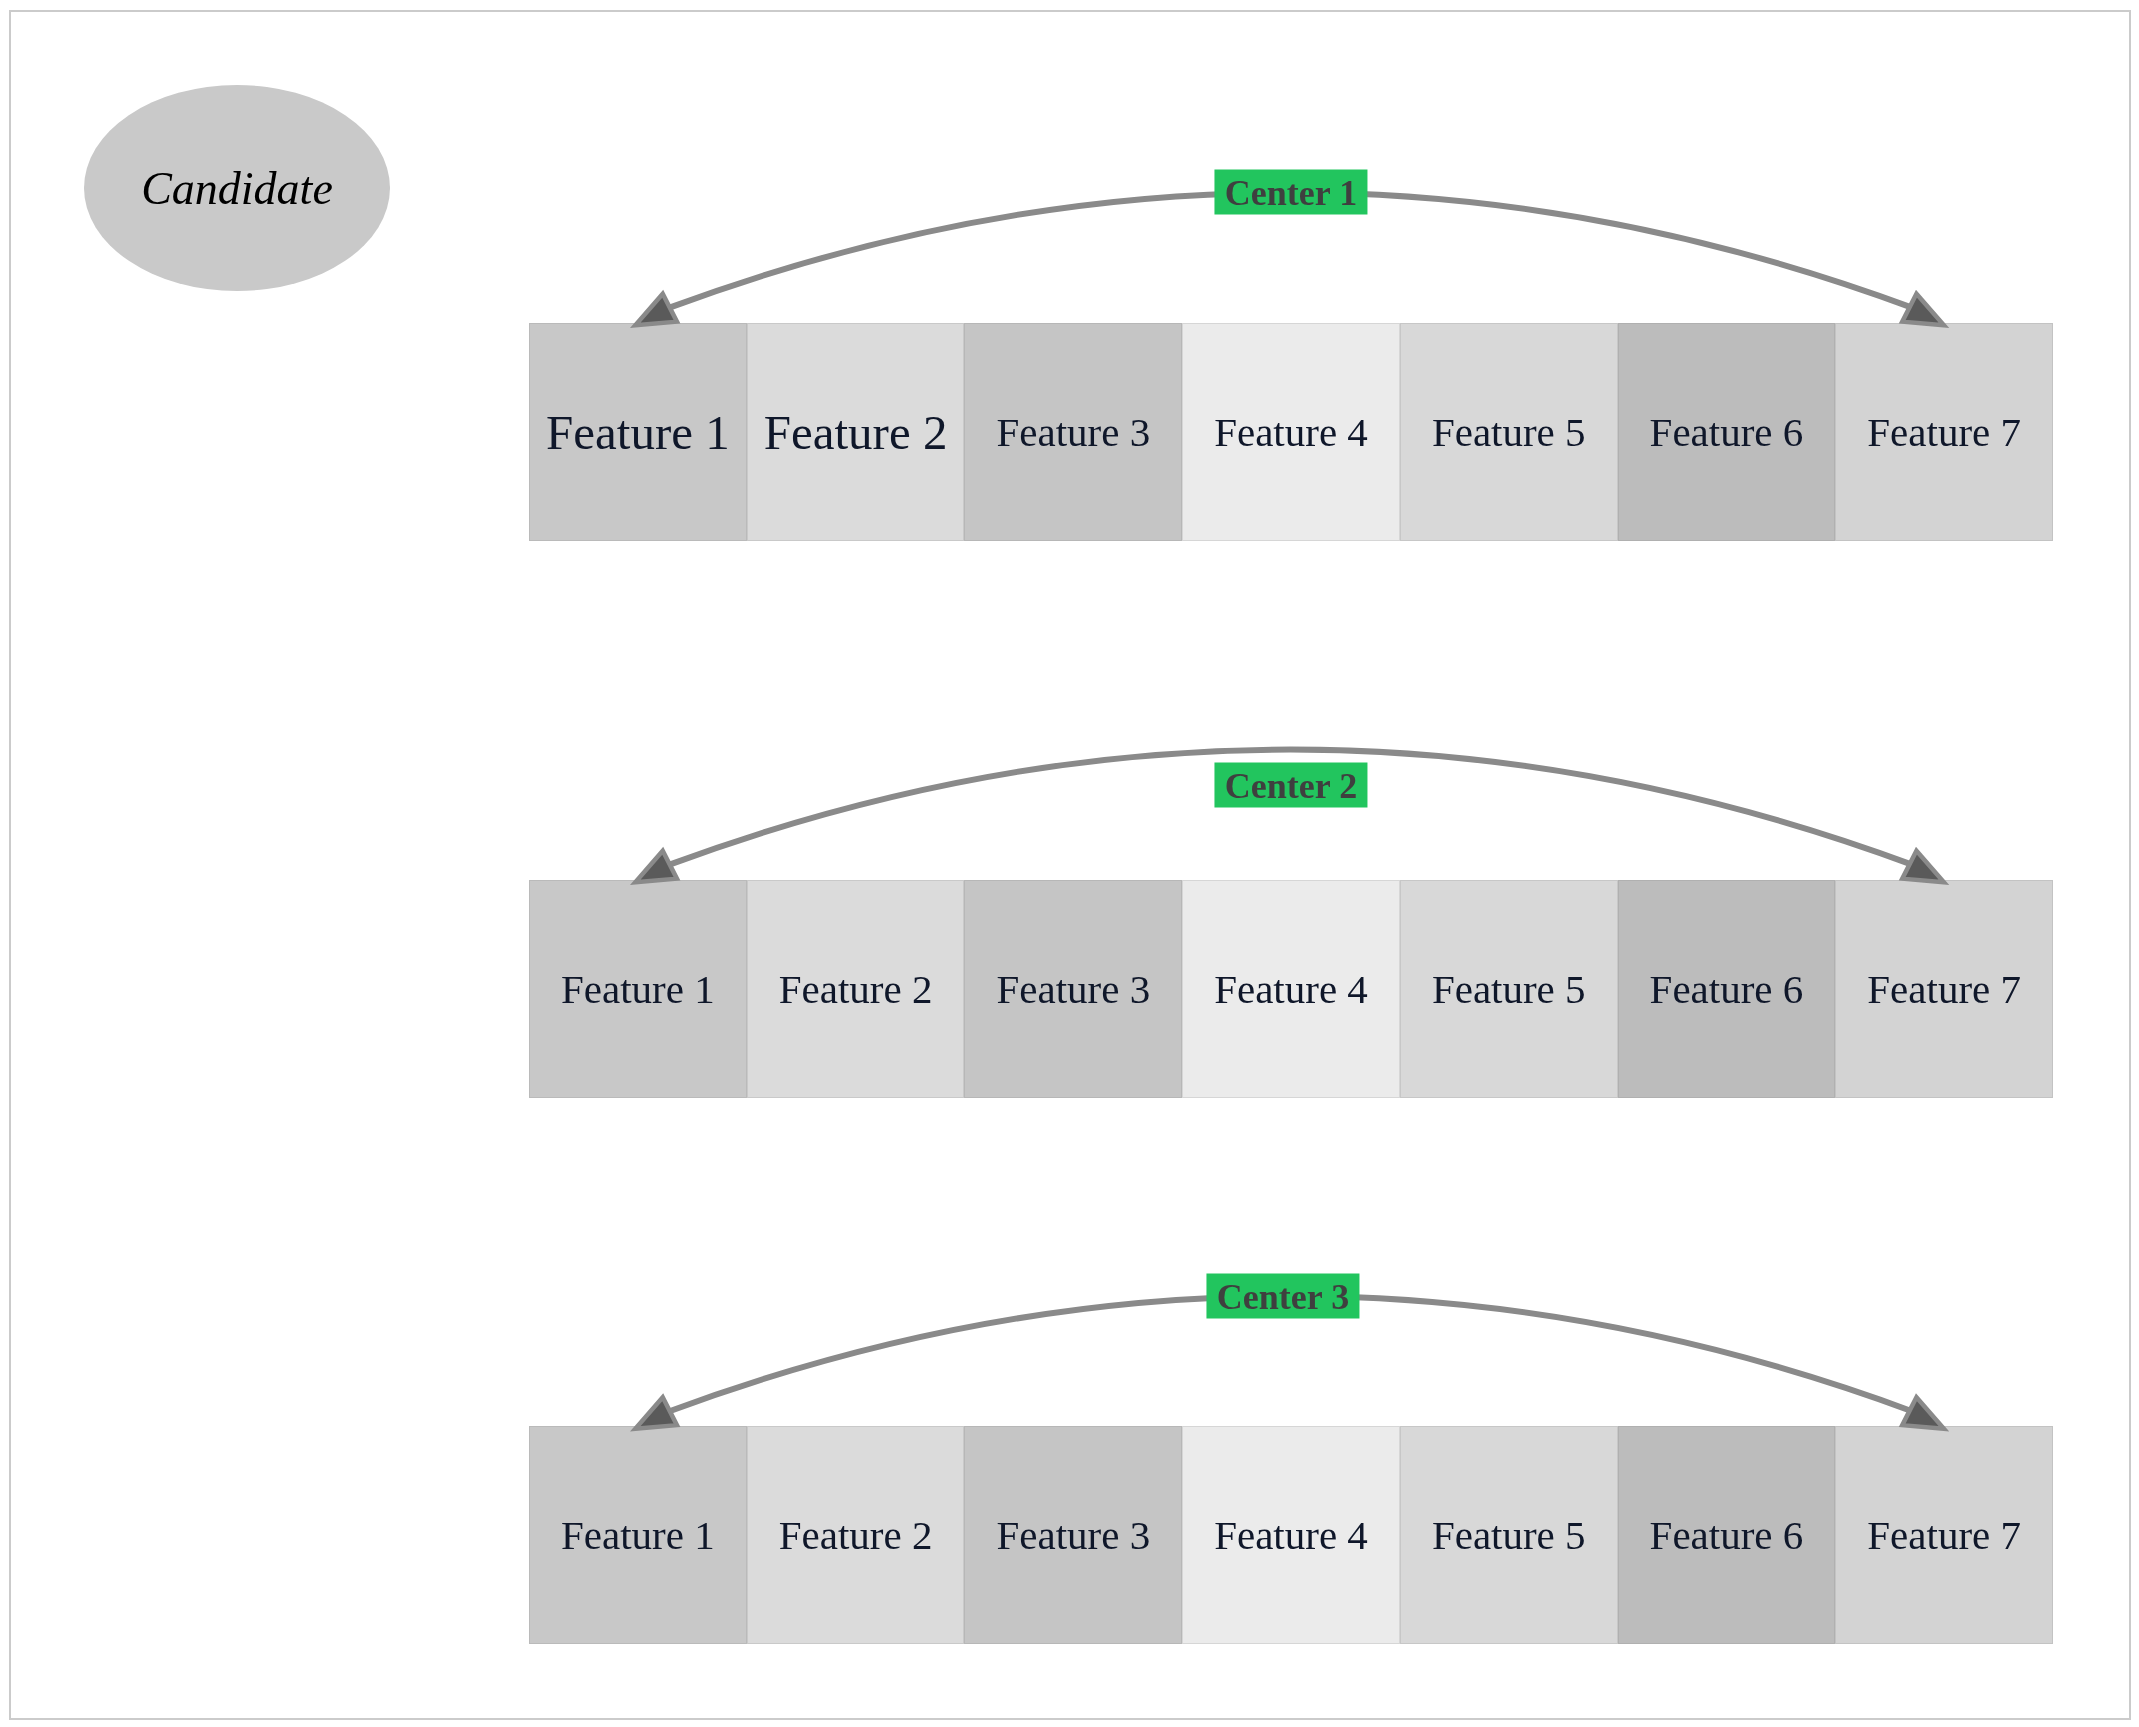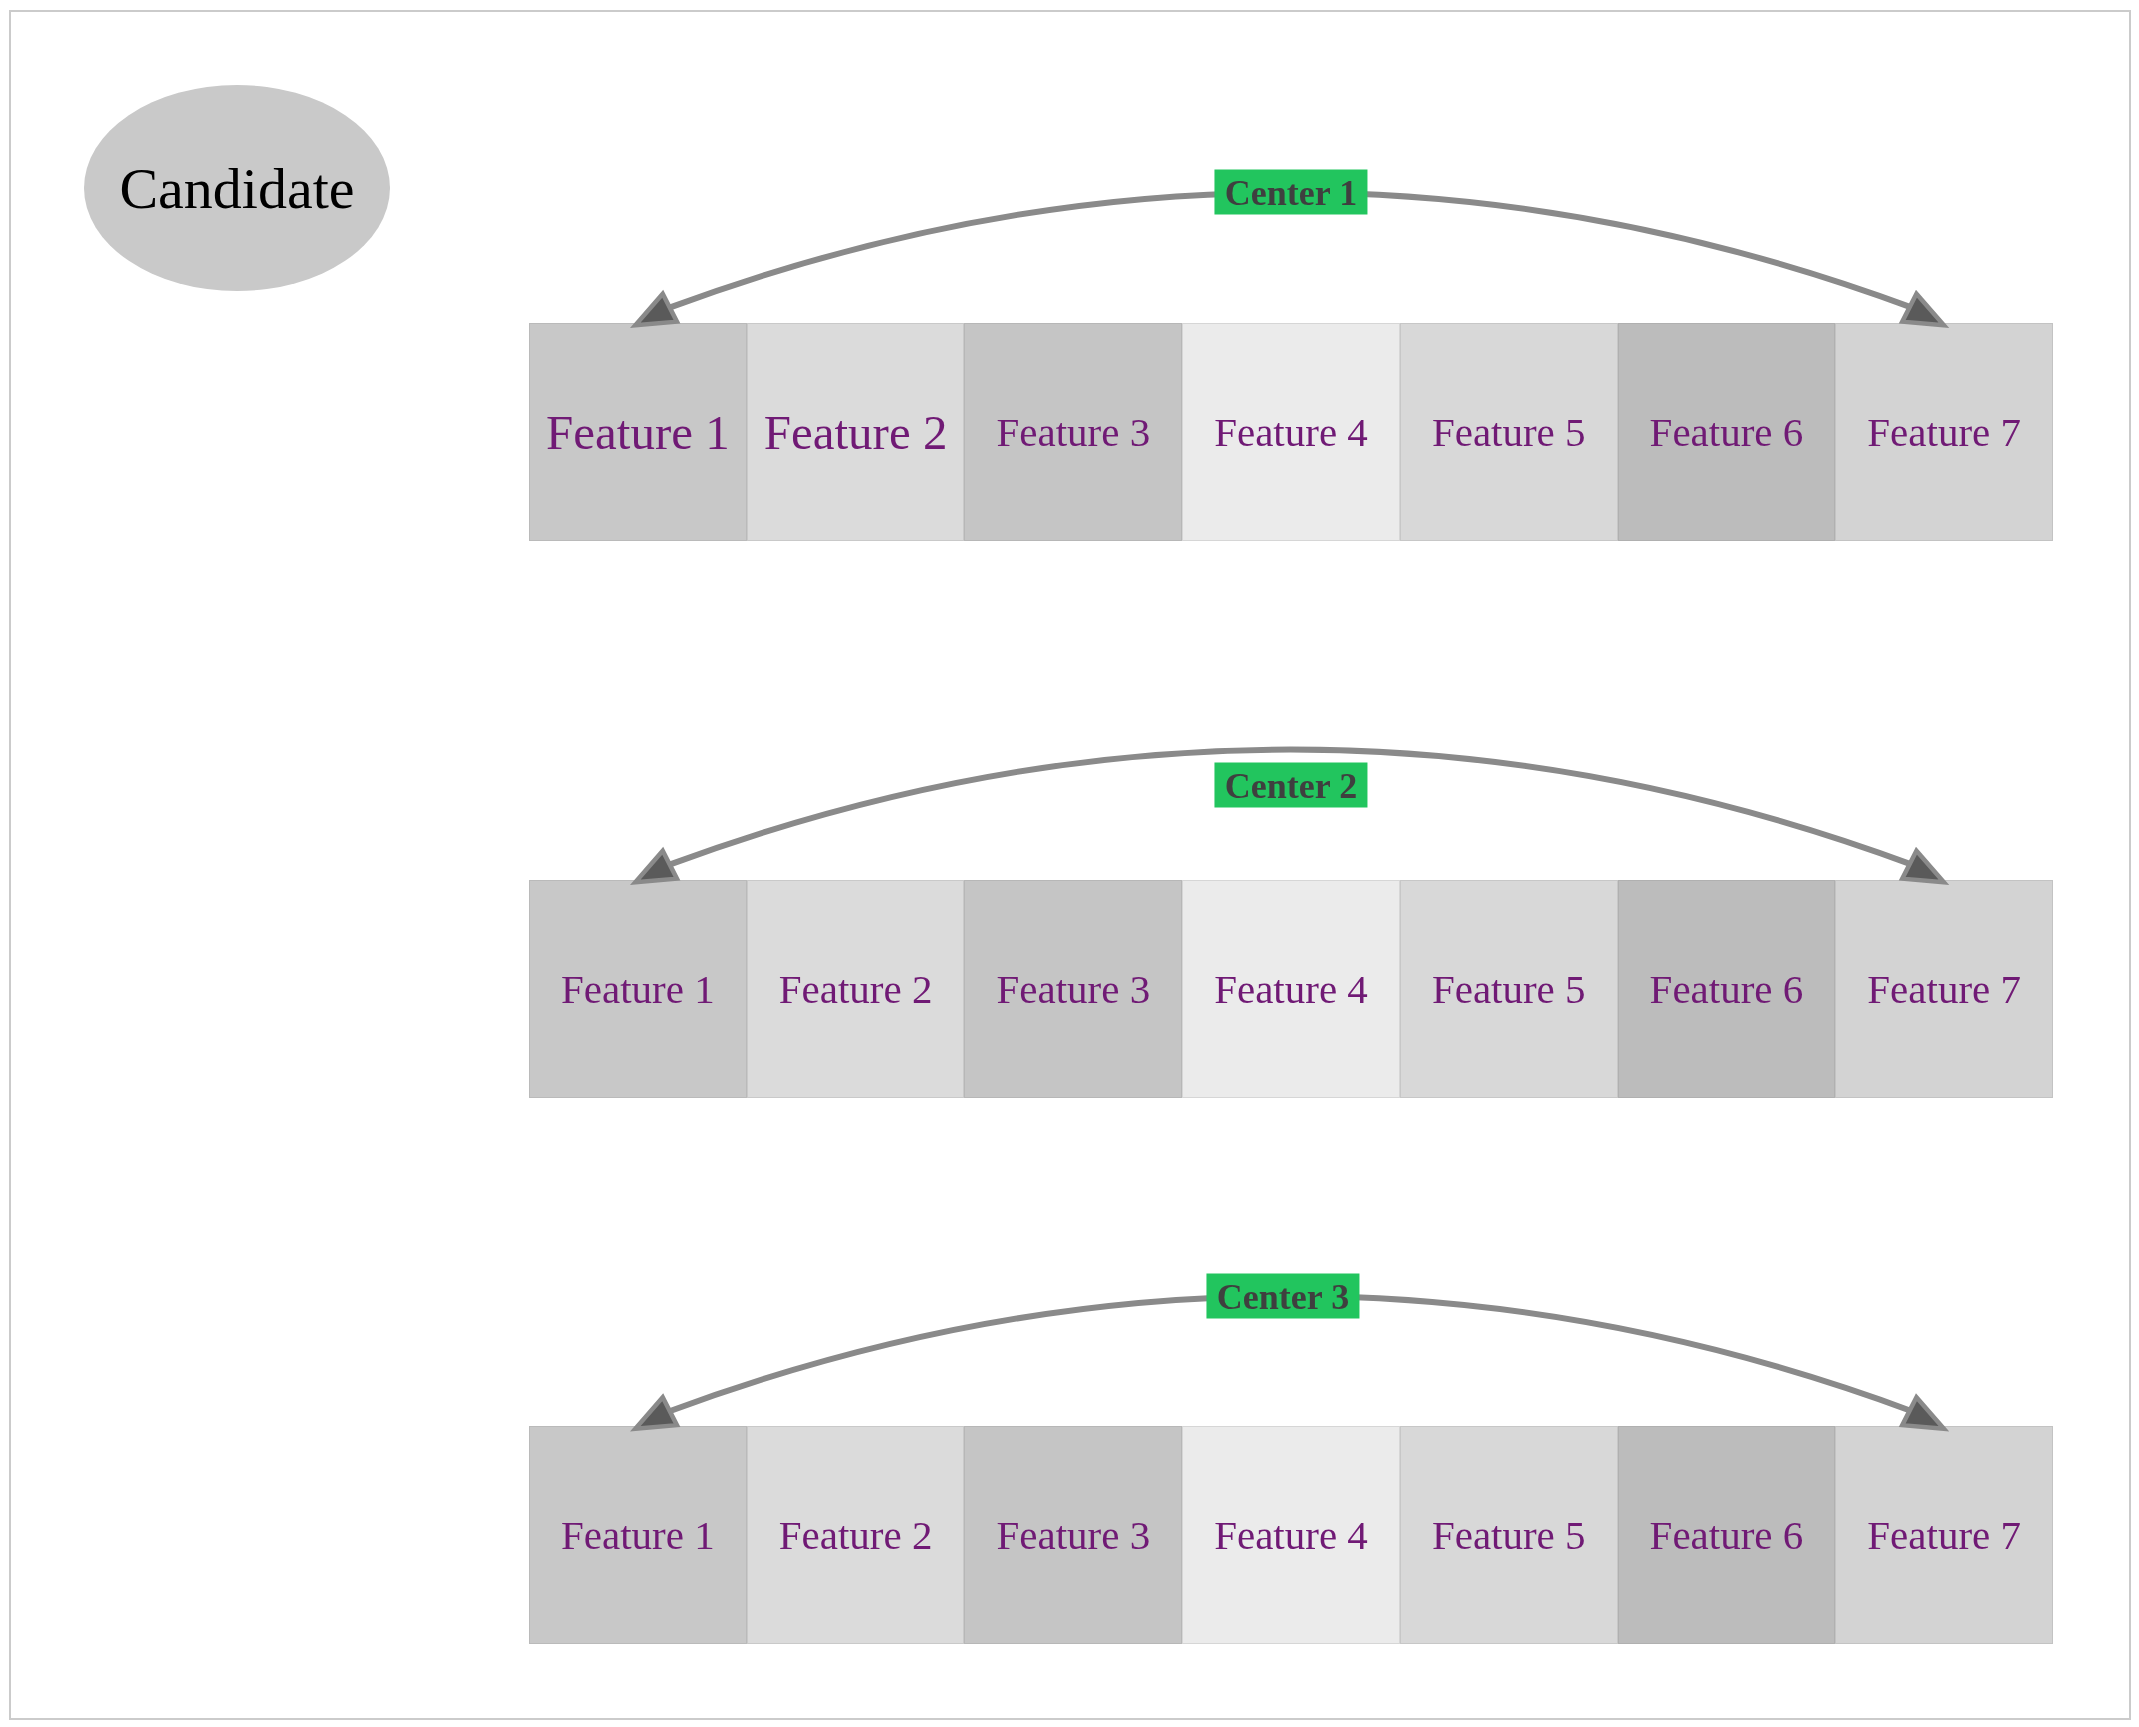--- a/index.html
+++ b/index.html
@@ -13,34 +13,34 @@
   .frame {
     position:absolute;
     left:9px; top:10.4px; right:9px; bottom:8.2px;
     border:2.2px solid #cbcbcb;
   }
   .candidate {
     position:absolute;
     left:84px; top:85px; width:306px; height:206px;
     border-radius:50%;
     display:flex; align-items:center; justify-content:center;
-    font-size:58px; color:#000000;
+    font-size:46px; color:#000000;font-style:italic;
   }
   .feature-row {
     position:absolute;
     left:529px; width:1524px; height:218px;
     display:flex;
   }
   .row-1 { top:323px; }
   .row-2 { top:880px; }
   .row-3 { top:1426px; }
   .feature-box {
     flex:1 1 0;
     display:flex; align-items:center; justify-content:center;
-    font-size:41px; color:#701a75;
+    font-size:41px; color:#0f172a;
     border:0.7px solid rgba(120,120,120,0.18);
     box-sizing:border-box;
   }
   .feature-box.large { font-size:49px; }
   .arcs {
     position:absolute; left:0; top:0;
     width:2140px; height:1728px;
     pointer-events:none;
   }
   .arc { fill:none; stroke:#8a8a8a; stroke-width:8px; }

